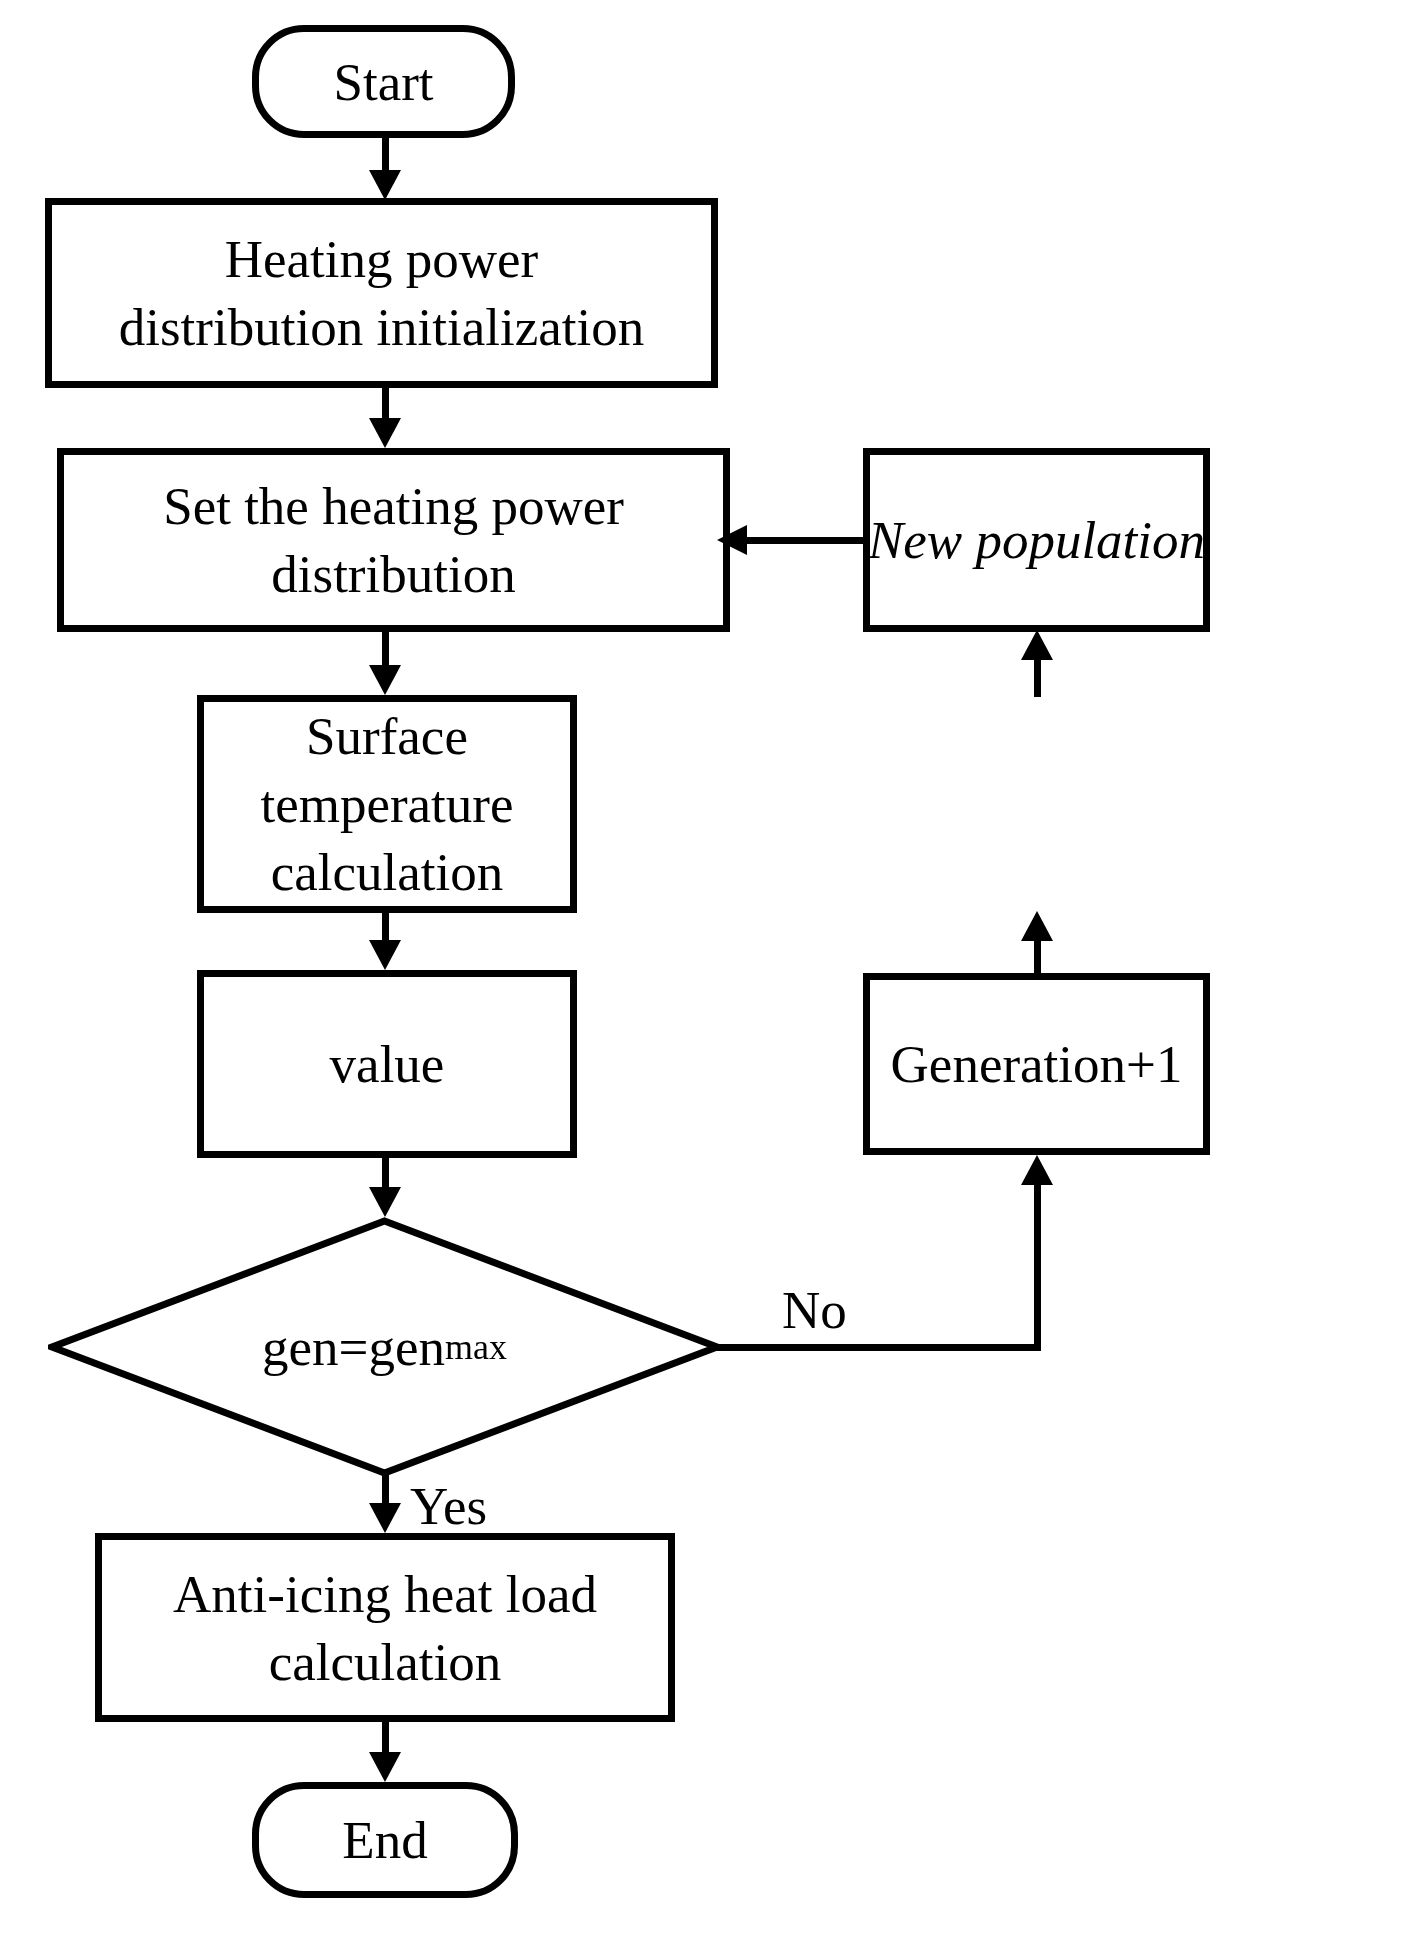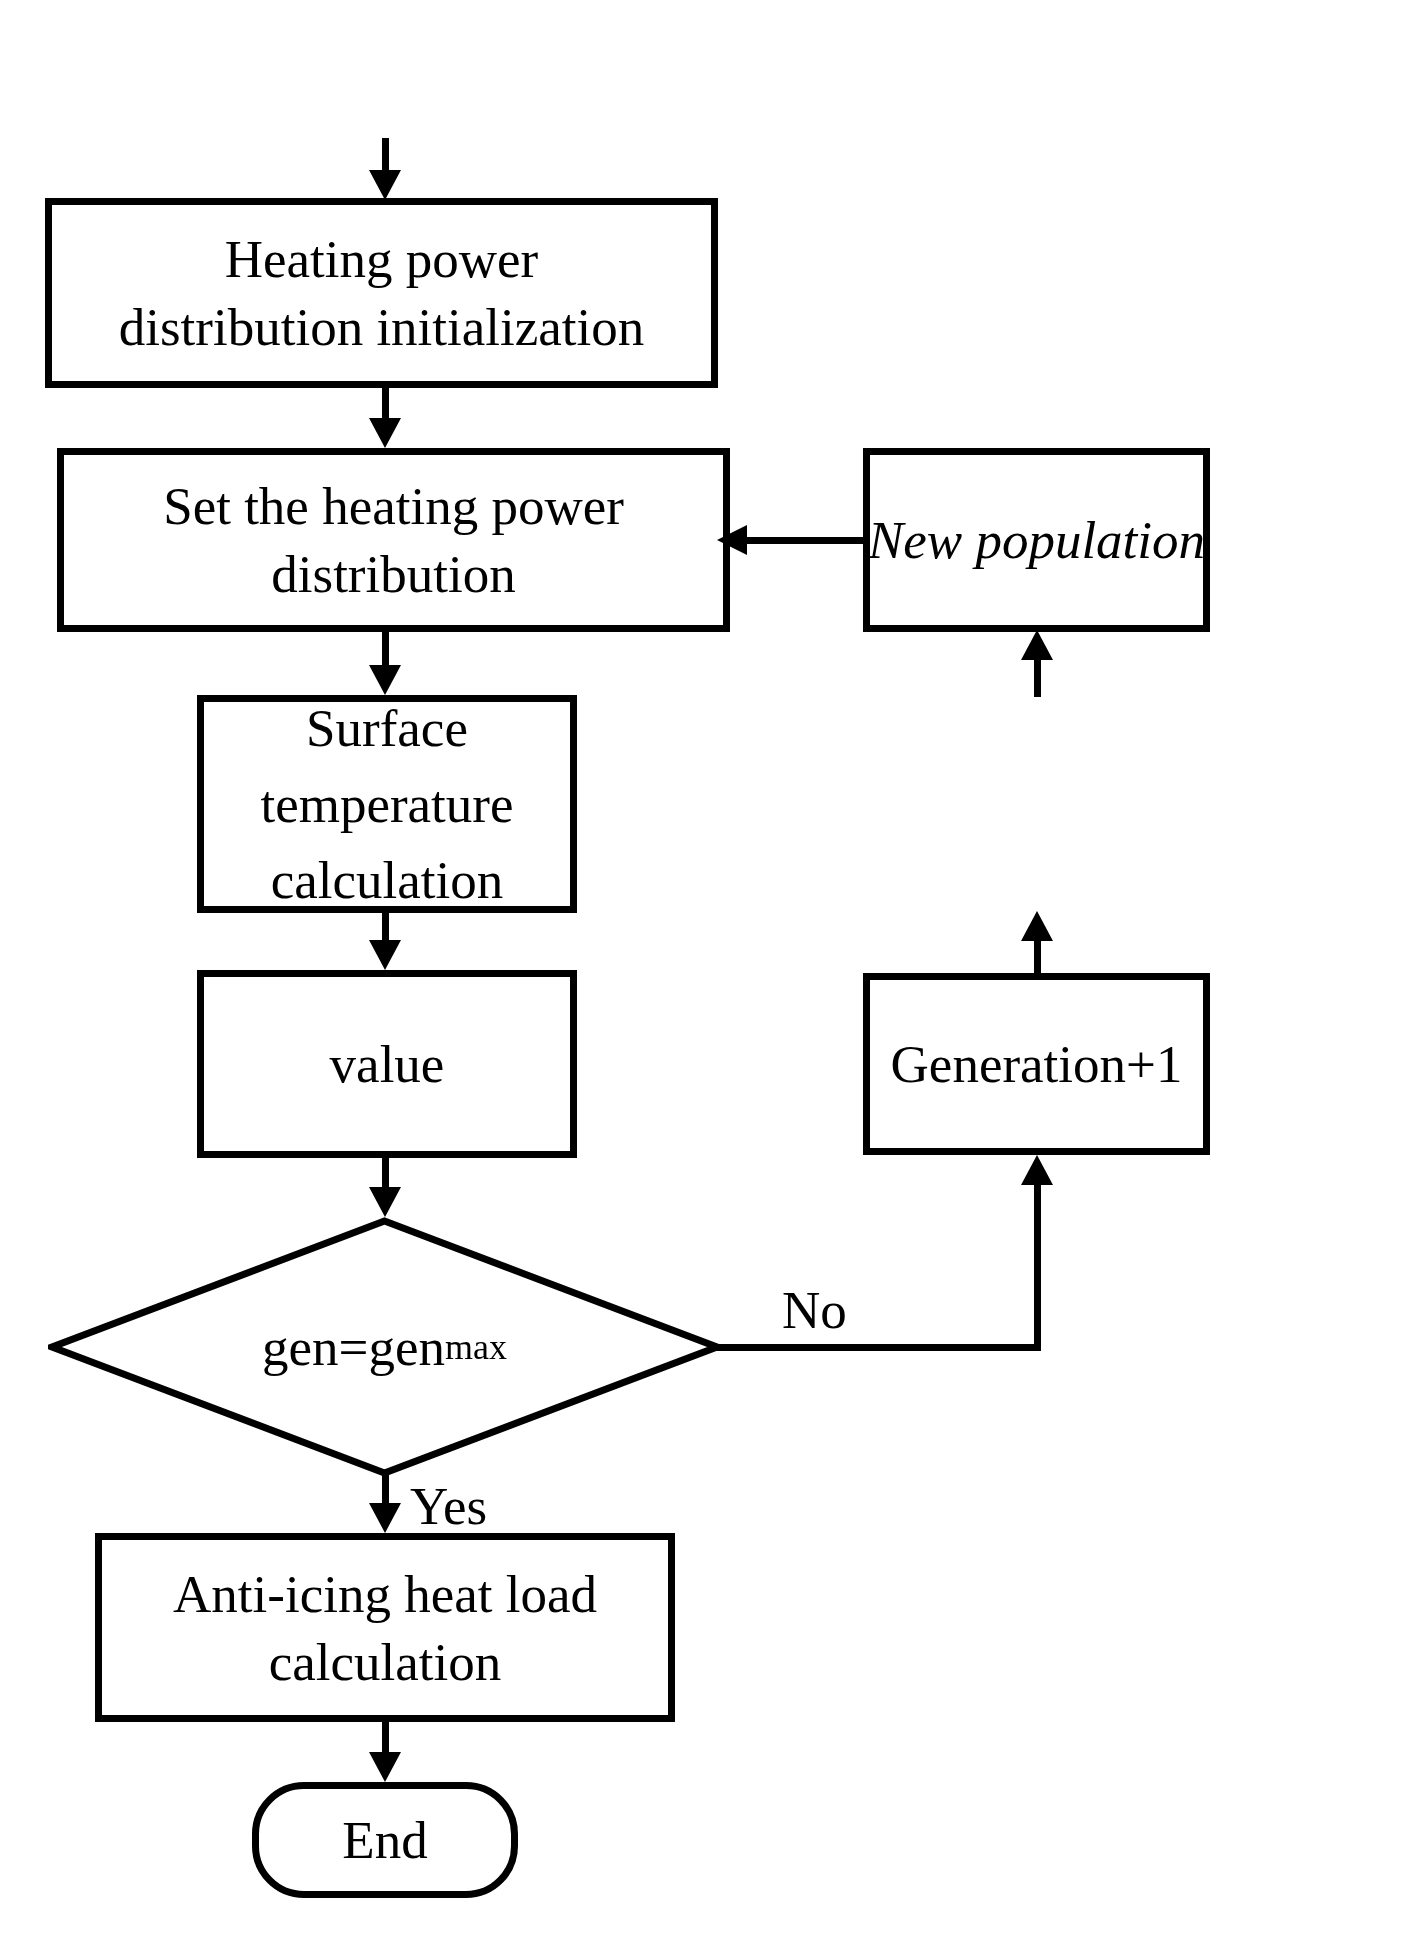--- a/index.html
+++ b/index.html
@@ -87,41 +87,44 @@
     font-size: 53px;
     line-height: 56px;
     white-space: nowrap;
   }
 </style>
 </head>
 <body>
 
 <div class="canvas">
 
+  <div class="node terminator" style="left:252px; top:25px; width:263px; height:113px;">
+    <div class="line">Start</div>
+  </div>
 
   <div class="vshaft" style="left:382px; top:138px; height:34px;"></div>
   <div class="head-down" style="left:369px; top:170px;"></div>
 
   <div class="node" style="left:45px; top:198px; width:673px; height:190px;">
     <div class="line">Heating power</div>
     <div class="line">distribution initialization</div>
   </div>
 
   <div class="vshaft" style="left:382px; top:388px; height:32px;"></div>
   <div class="head-down" style="left:369px; top:418px;"></div>
 
   <div class="node" style="left:45px; top:448px; width:673px; height:184px;margin-left:12px;">
     <div class="line">Set the heating power</div>
     <div class="line">distribution</div>
   </div>
 
   <div class="vshaft" style="left:382px; top:630px; height:37px;"></div>
   <div class="head-down" style="left:369px; top:665px;"></div>
 
-  <div class="node" style="left:197px; top:695px; width:380px; height:218px;gap:8px;">
+  <div class="node" style="left:197px; top:695px; width:380px; height:218px;">
     <div class="line">Surface</div>
     <div class="line">temperature</div>
     <div class="line">calculation</div>
   </div>
 
   <div class="vshaft" style="left:382px; top:911px; height:31px;"></div>
   <div class="head-down" style="left:369px; top:940px;"></div>
 
   <div class="node" style="left:197px; top:970px; width:380px; height:188px;">
     <div class="line">value</div>

